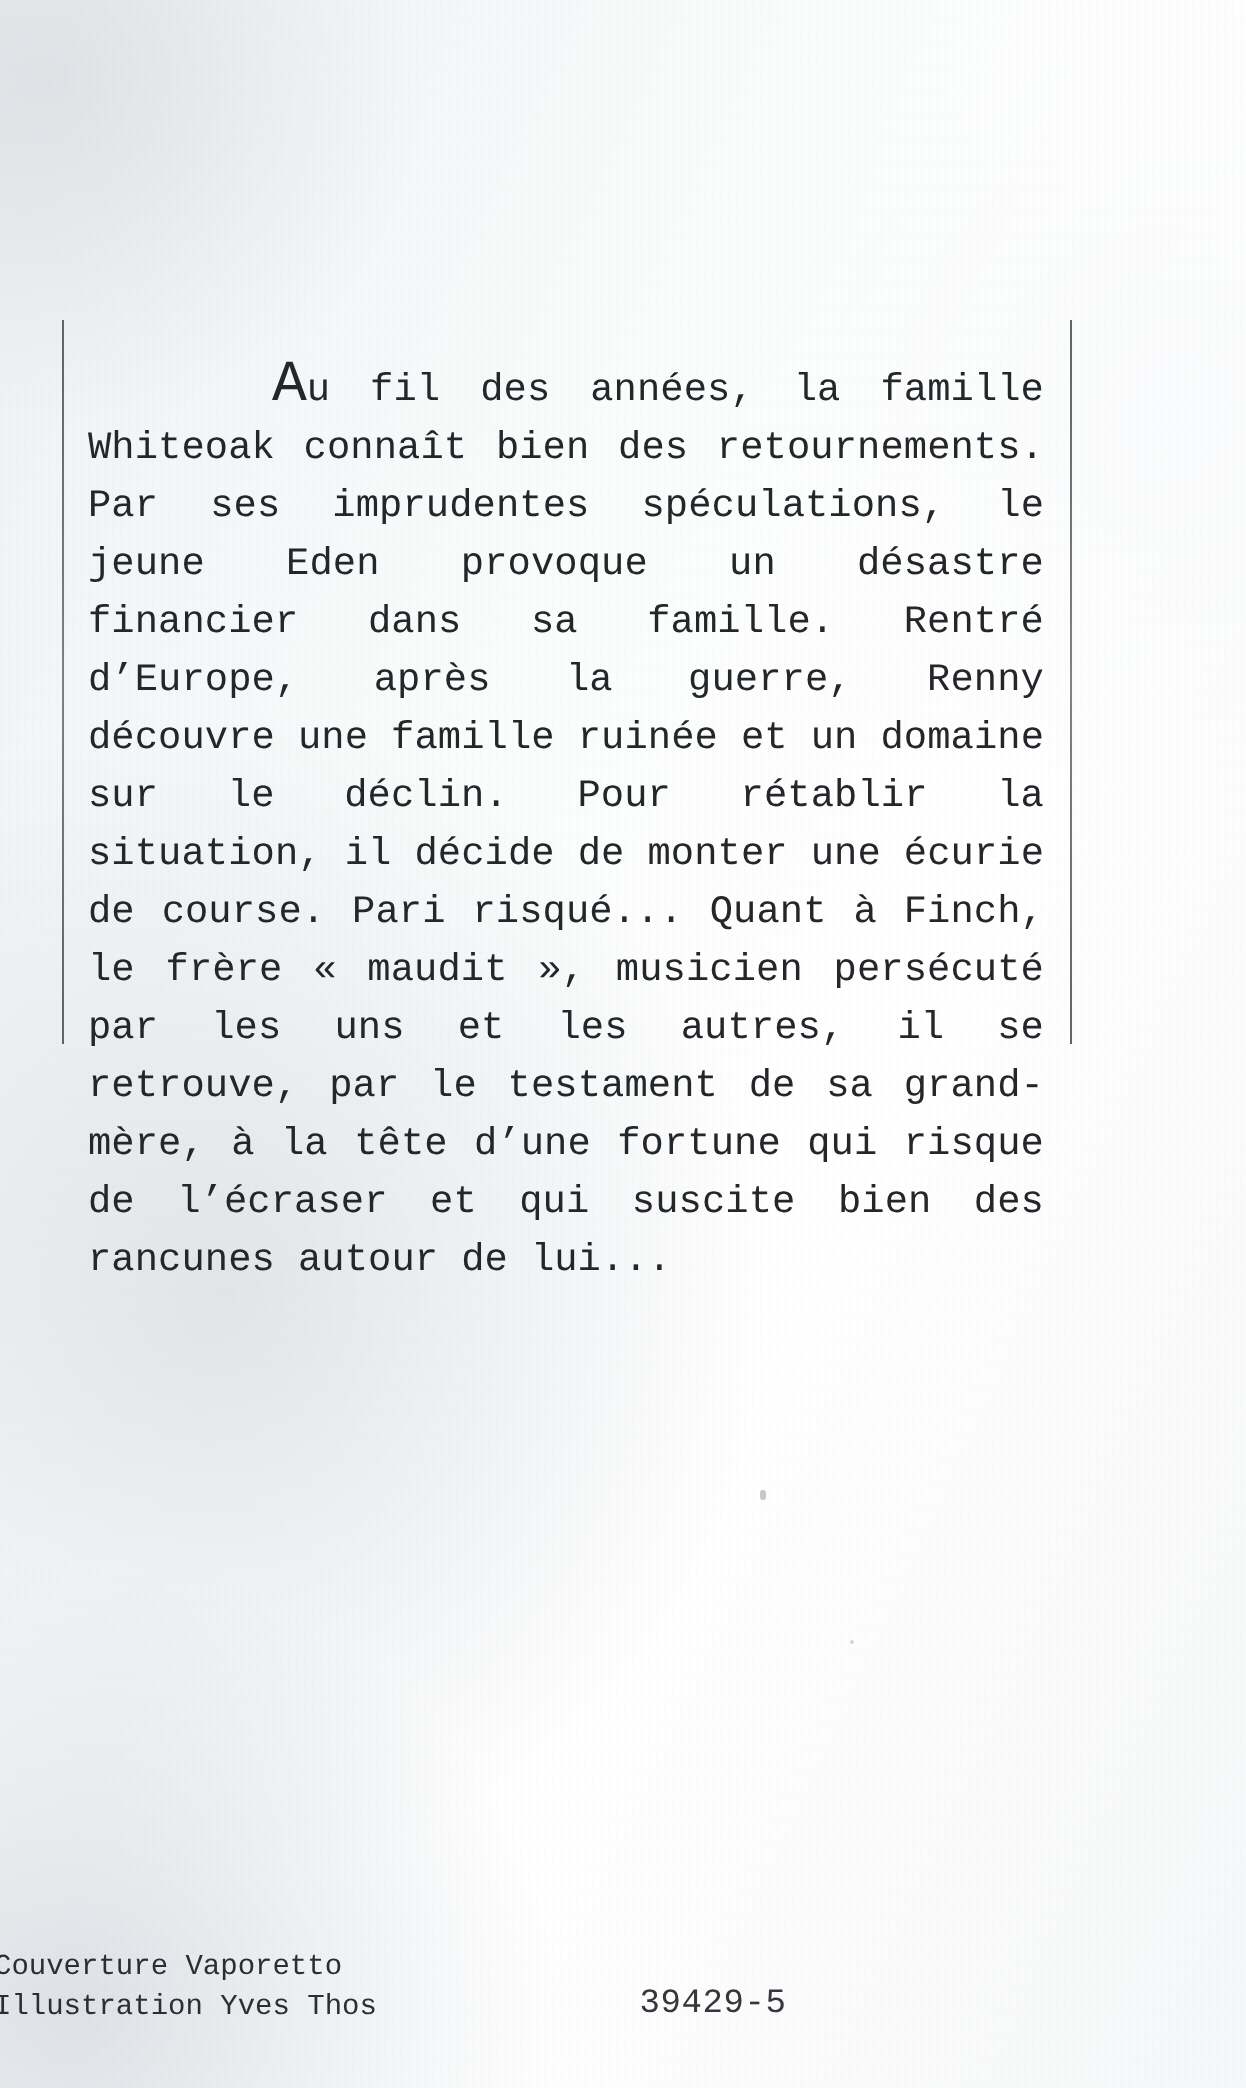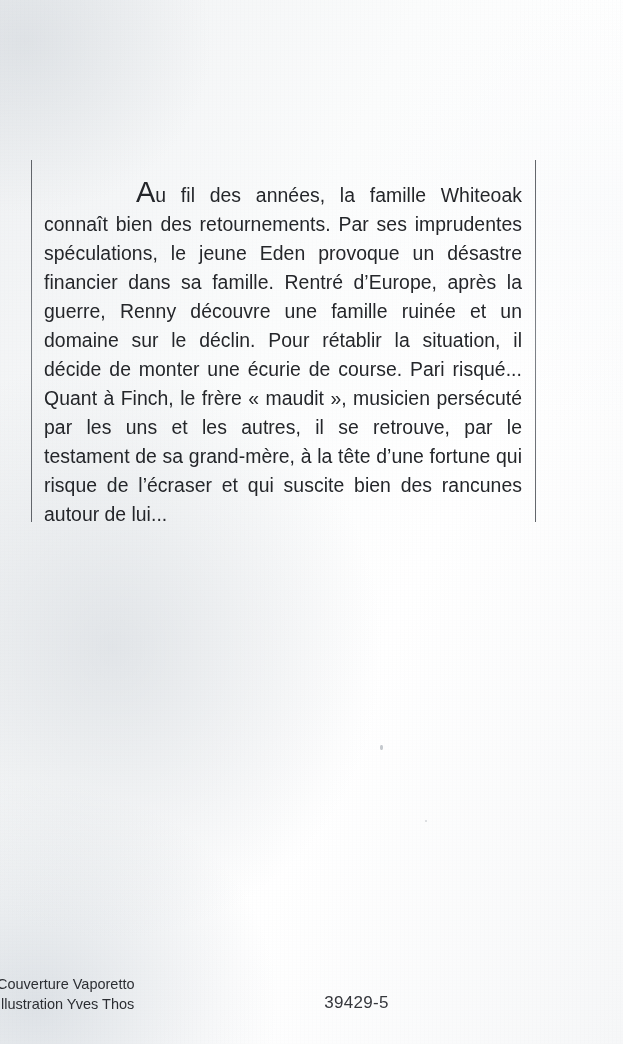--- a/index.html
+++ b/index.html
@@ -7,21 +7,21 @@
     margin: 0;
     padding: 0;
     background: #ffffff;
   }
   #page {
     position: relative;
     width: 623px;
     height: 1044px;
     overflow: hidden;
     background: #f7f8f9;
-    font-family: Liberation Sans, sans-serif;
+    font-family: Liberation Mono, monospace;
   }
   
   #paper-base {
     position: absolute;
     inset: 0;
     background:
       radial-gradient(ellipse 70% 45% at 18% 62%, rgba(205,210,216,0.55) 0%, rgba(205,210,216,0.0) 62%),
       radial-gradient(ellipse 55% 30% at 6% 96%, rgba(196,203,211,0.55) 0%, rgba(196,203,211,0.0) 70%),
       radial-gradient(ellipse 40% 22% at 4% 4%, rgba(198,204,210,0.40) 0%, rgba(198,204,210,0.0) 75%),
       radial-gradient(ellipse 50% 30% at 95% 20%, rgba(250,251,252,0.9) 0%, rgba(250,251,252,0.0) 70%),

